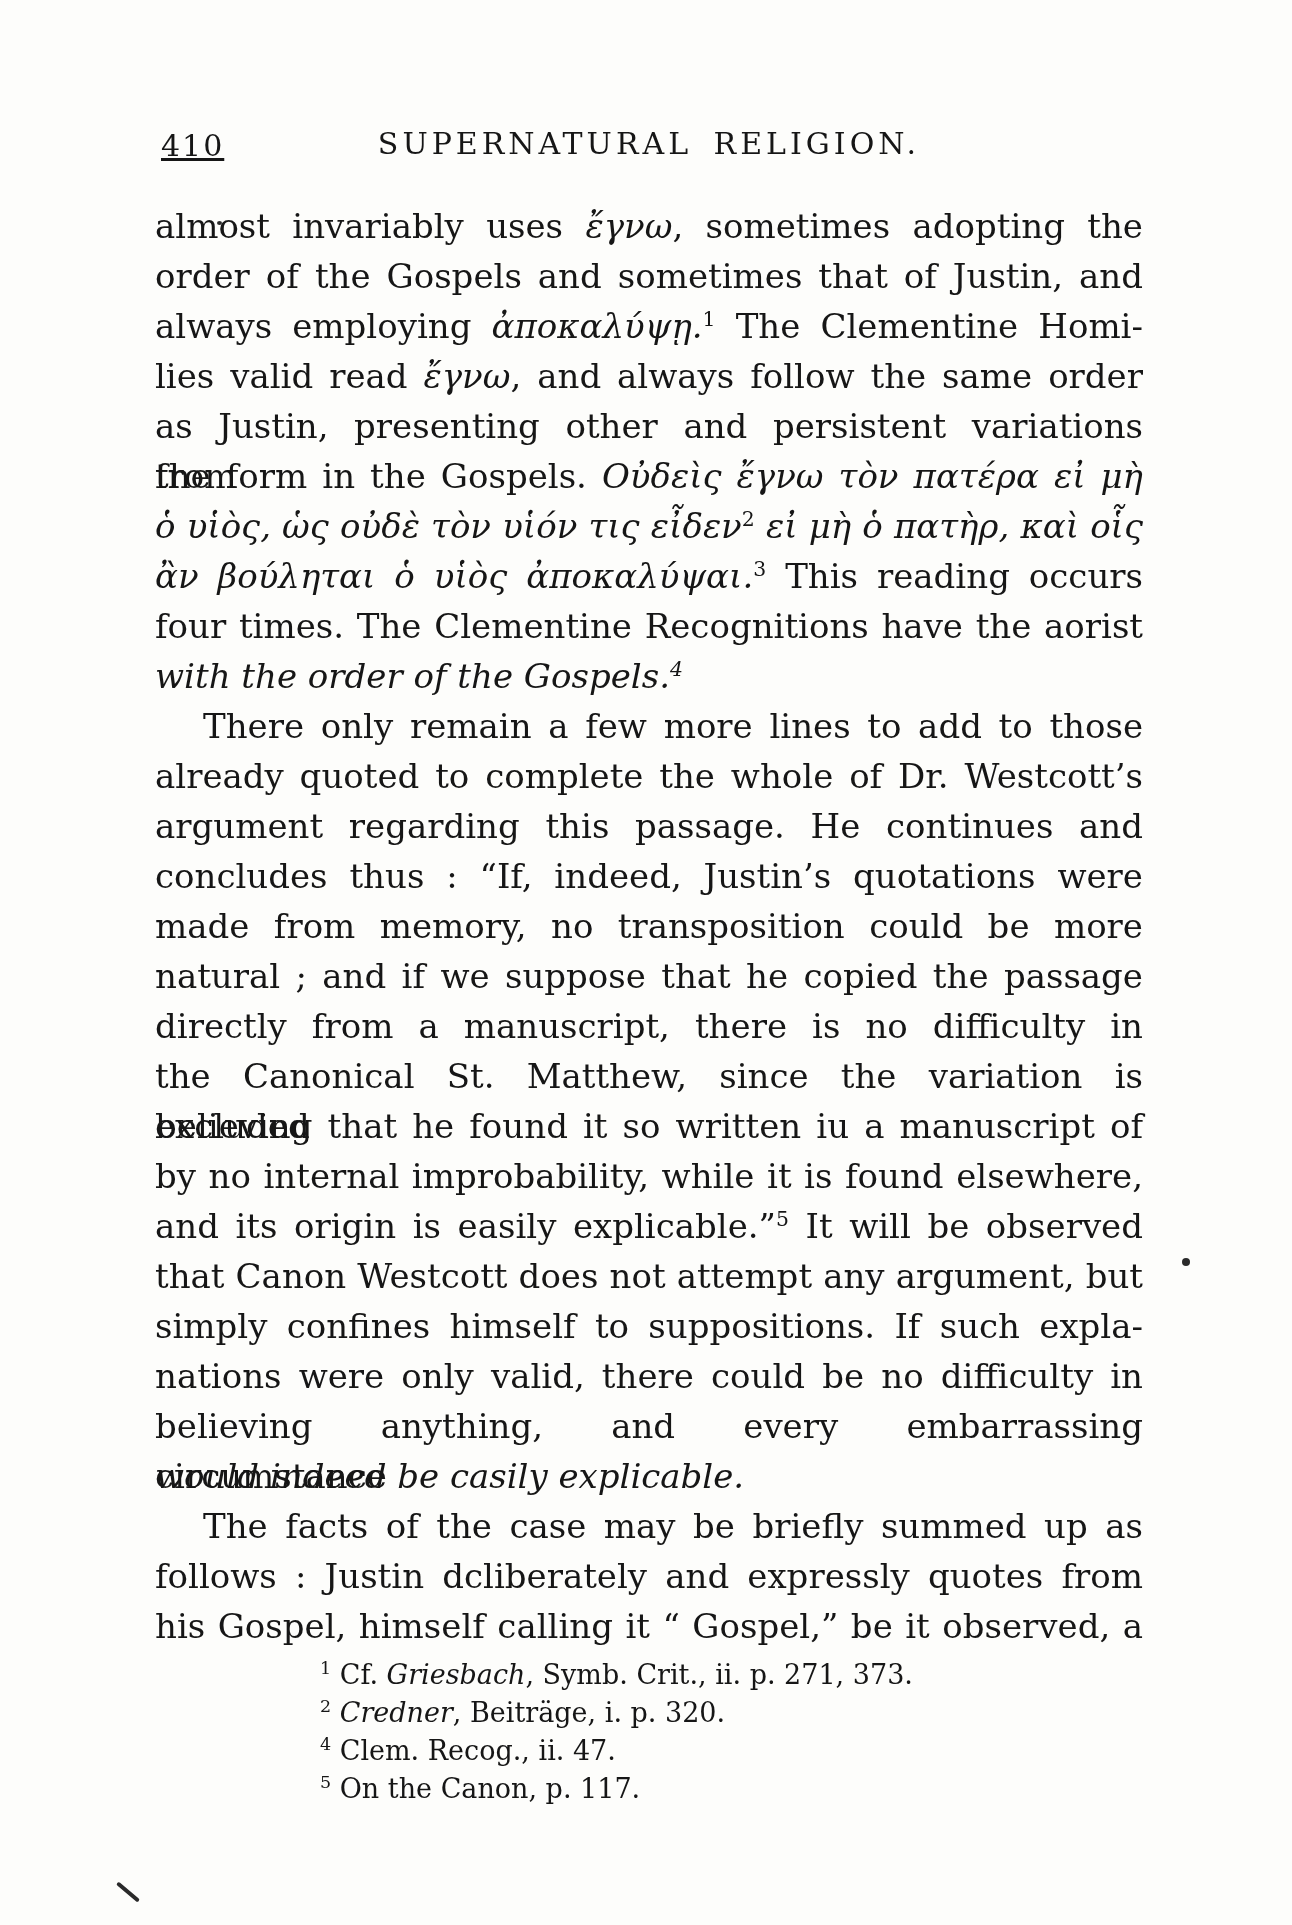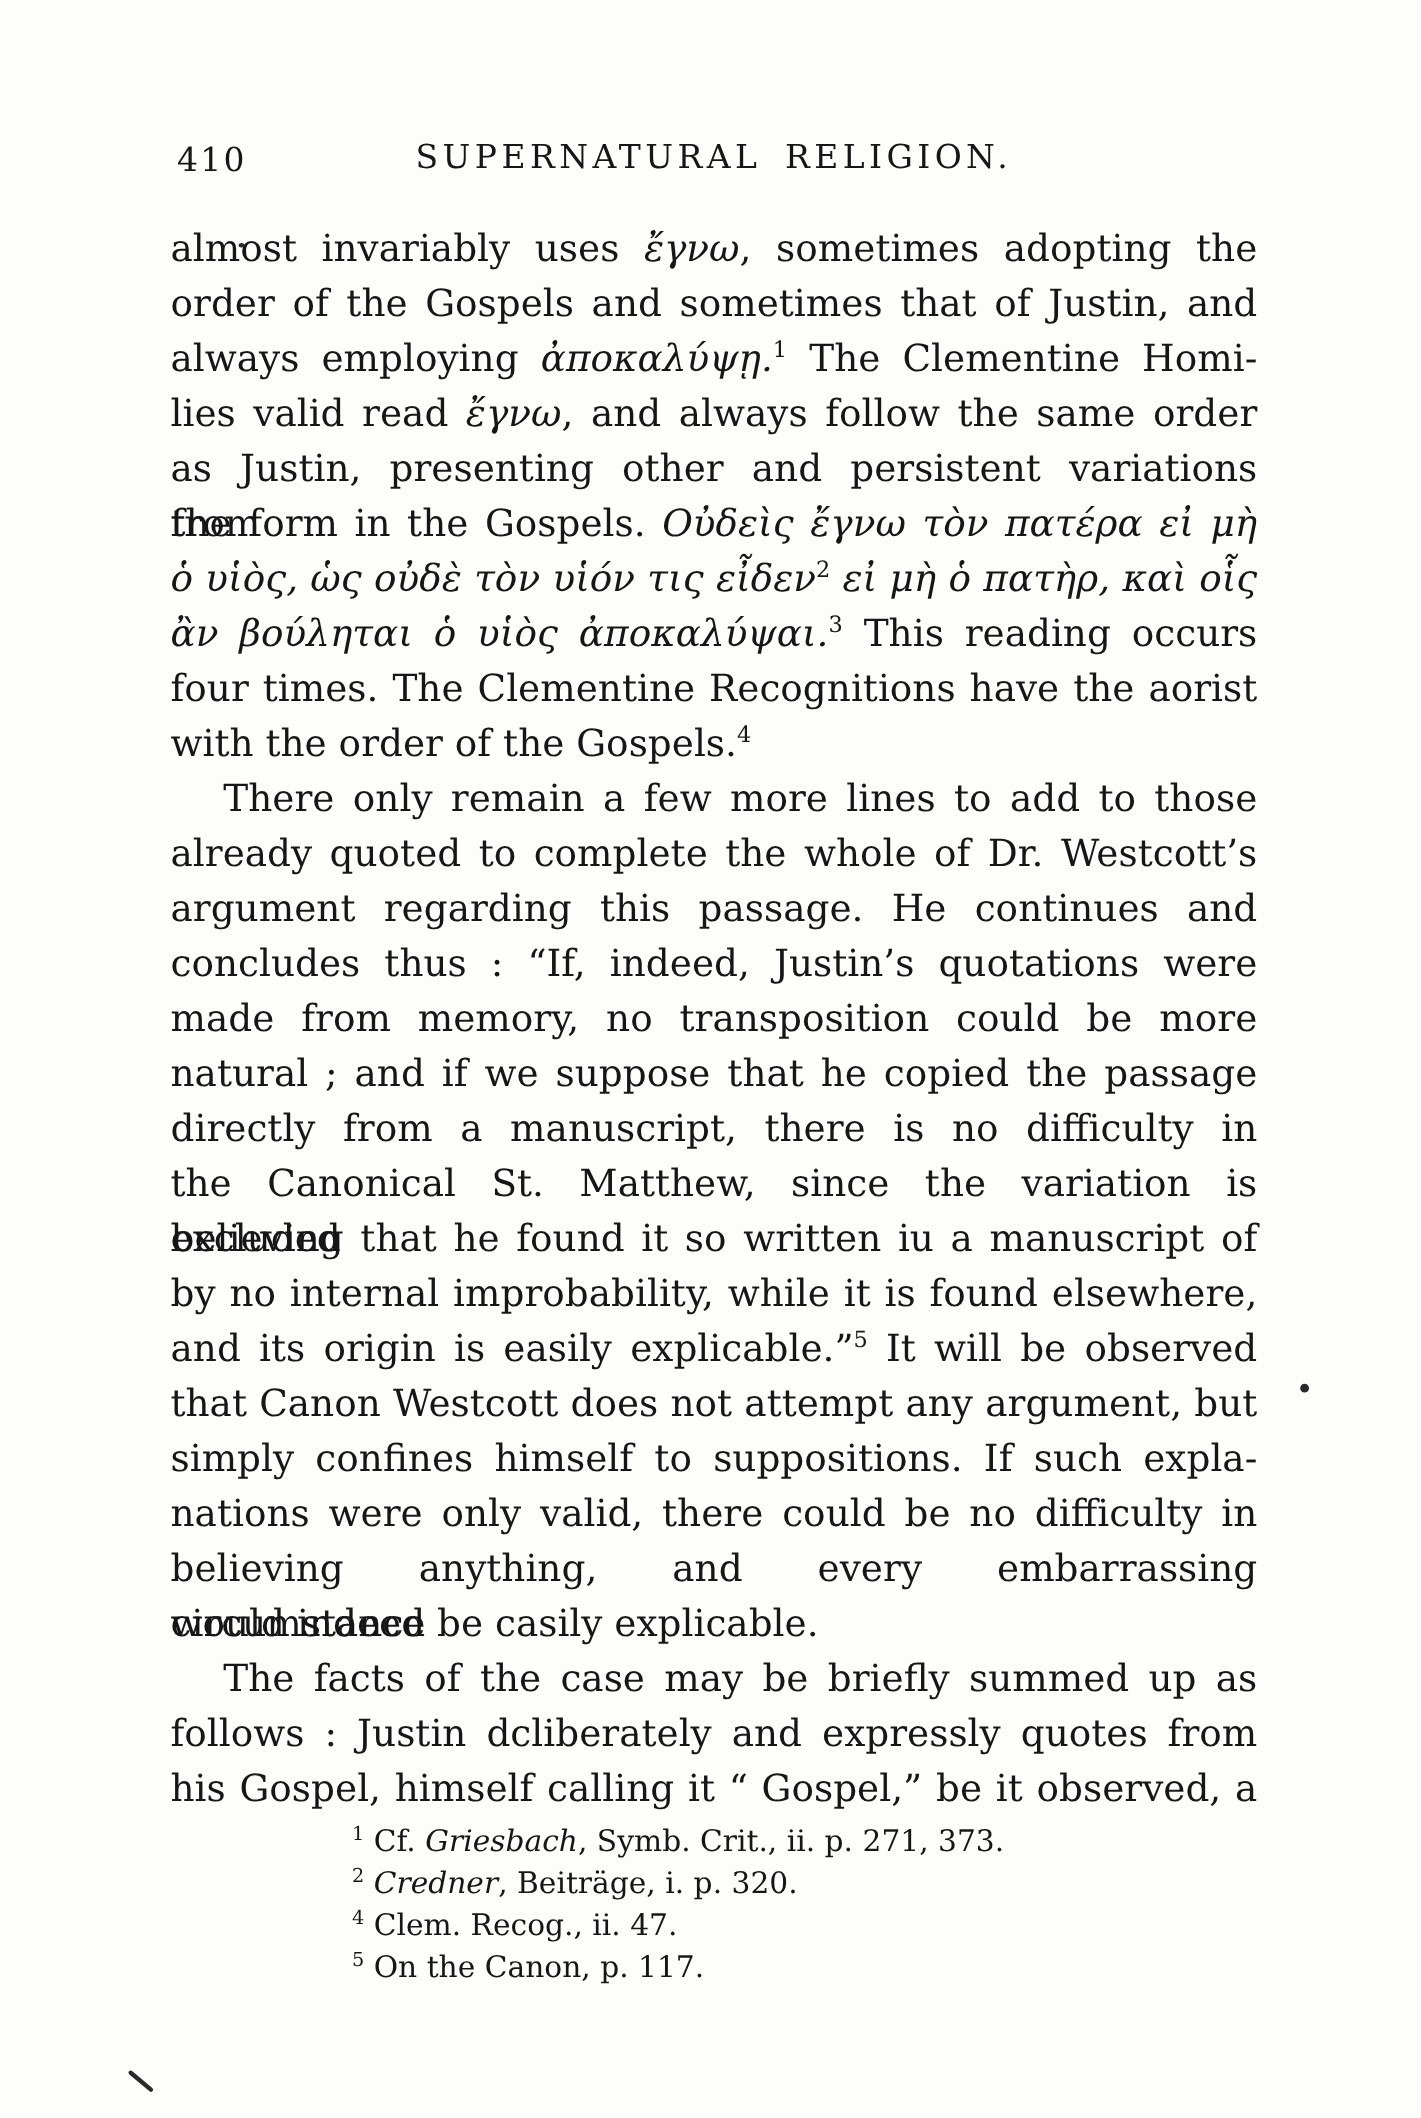--- a/index.html
+++ b/index.html
@@ -11,41 +11,42 @@
     position: relative;
     overflow: hidden;
   }
   .page-header {
     position: absolute;
     top: 126px; left: 155px; width: 988px;
     height: 40px;
   }
   .page-number {
     position: absolute; left: 6px; top: 2px;
-    font-size: 30px; letter-spacing: 2px;
+    font-size: 30px; letter-spacing: 2px; text-decoration: underline;
   }
   .running-title {
     text-align: center;
     font-size: 30px;
     letter-spacing: 4px;
     word-spacing: 8px;
   }
   .body-text {
     position: absolute;
     top: 201px; left: 155px; width: 988px;
     font-size: 34px;
   }
   .line {
     height: 50px; line-height: 50px;
     text-align: justify;
     text-align-last: justify;
     -moz-text-align-last: justify;
   }
   .line-flush {
     text-align-last: left;
+    font-style: italic;
     -moz-text-align-last: left;
   }
   .line-indent { text-indent: 48px; }
   .s-greek { font-style: italic; }
   .s-italic { font-style: italic; }
   .s-sup {
     font-size: 0.6em;
     vertical-align: super;
     line-height: 0;
   }

